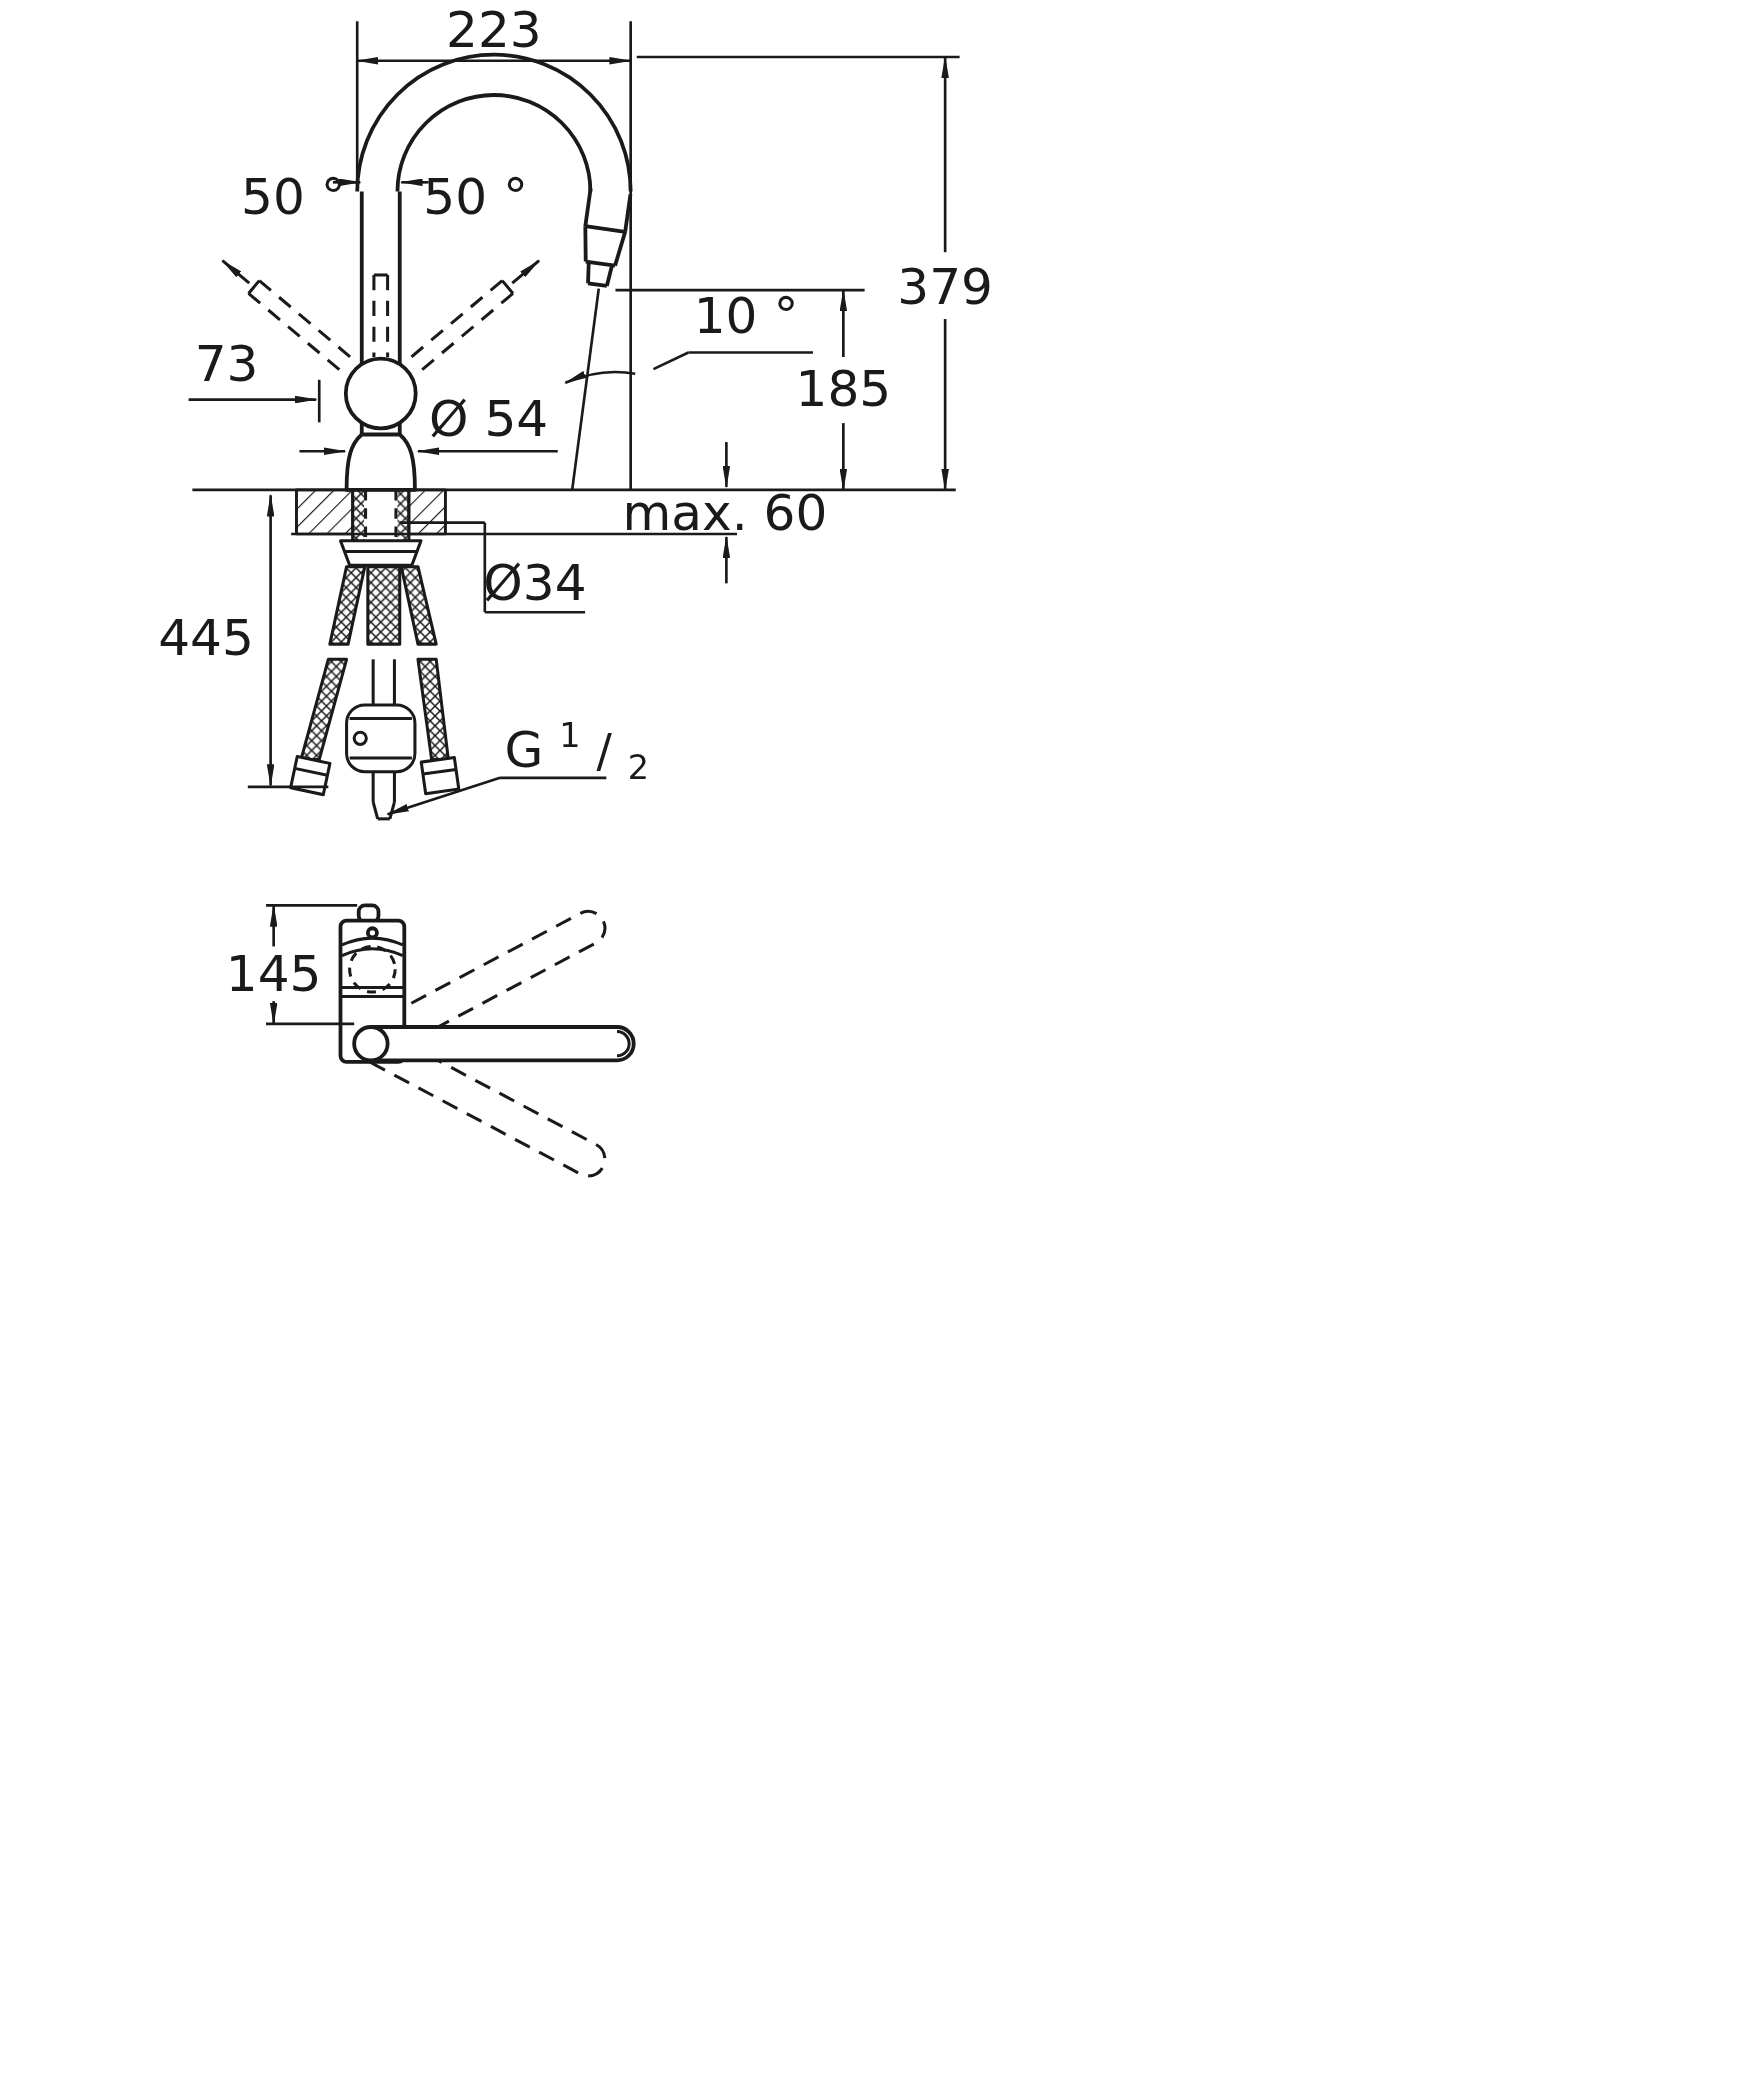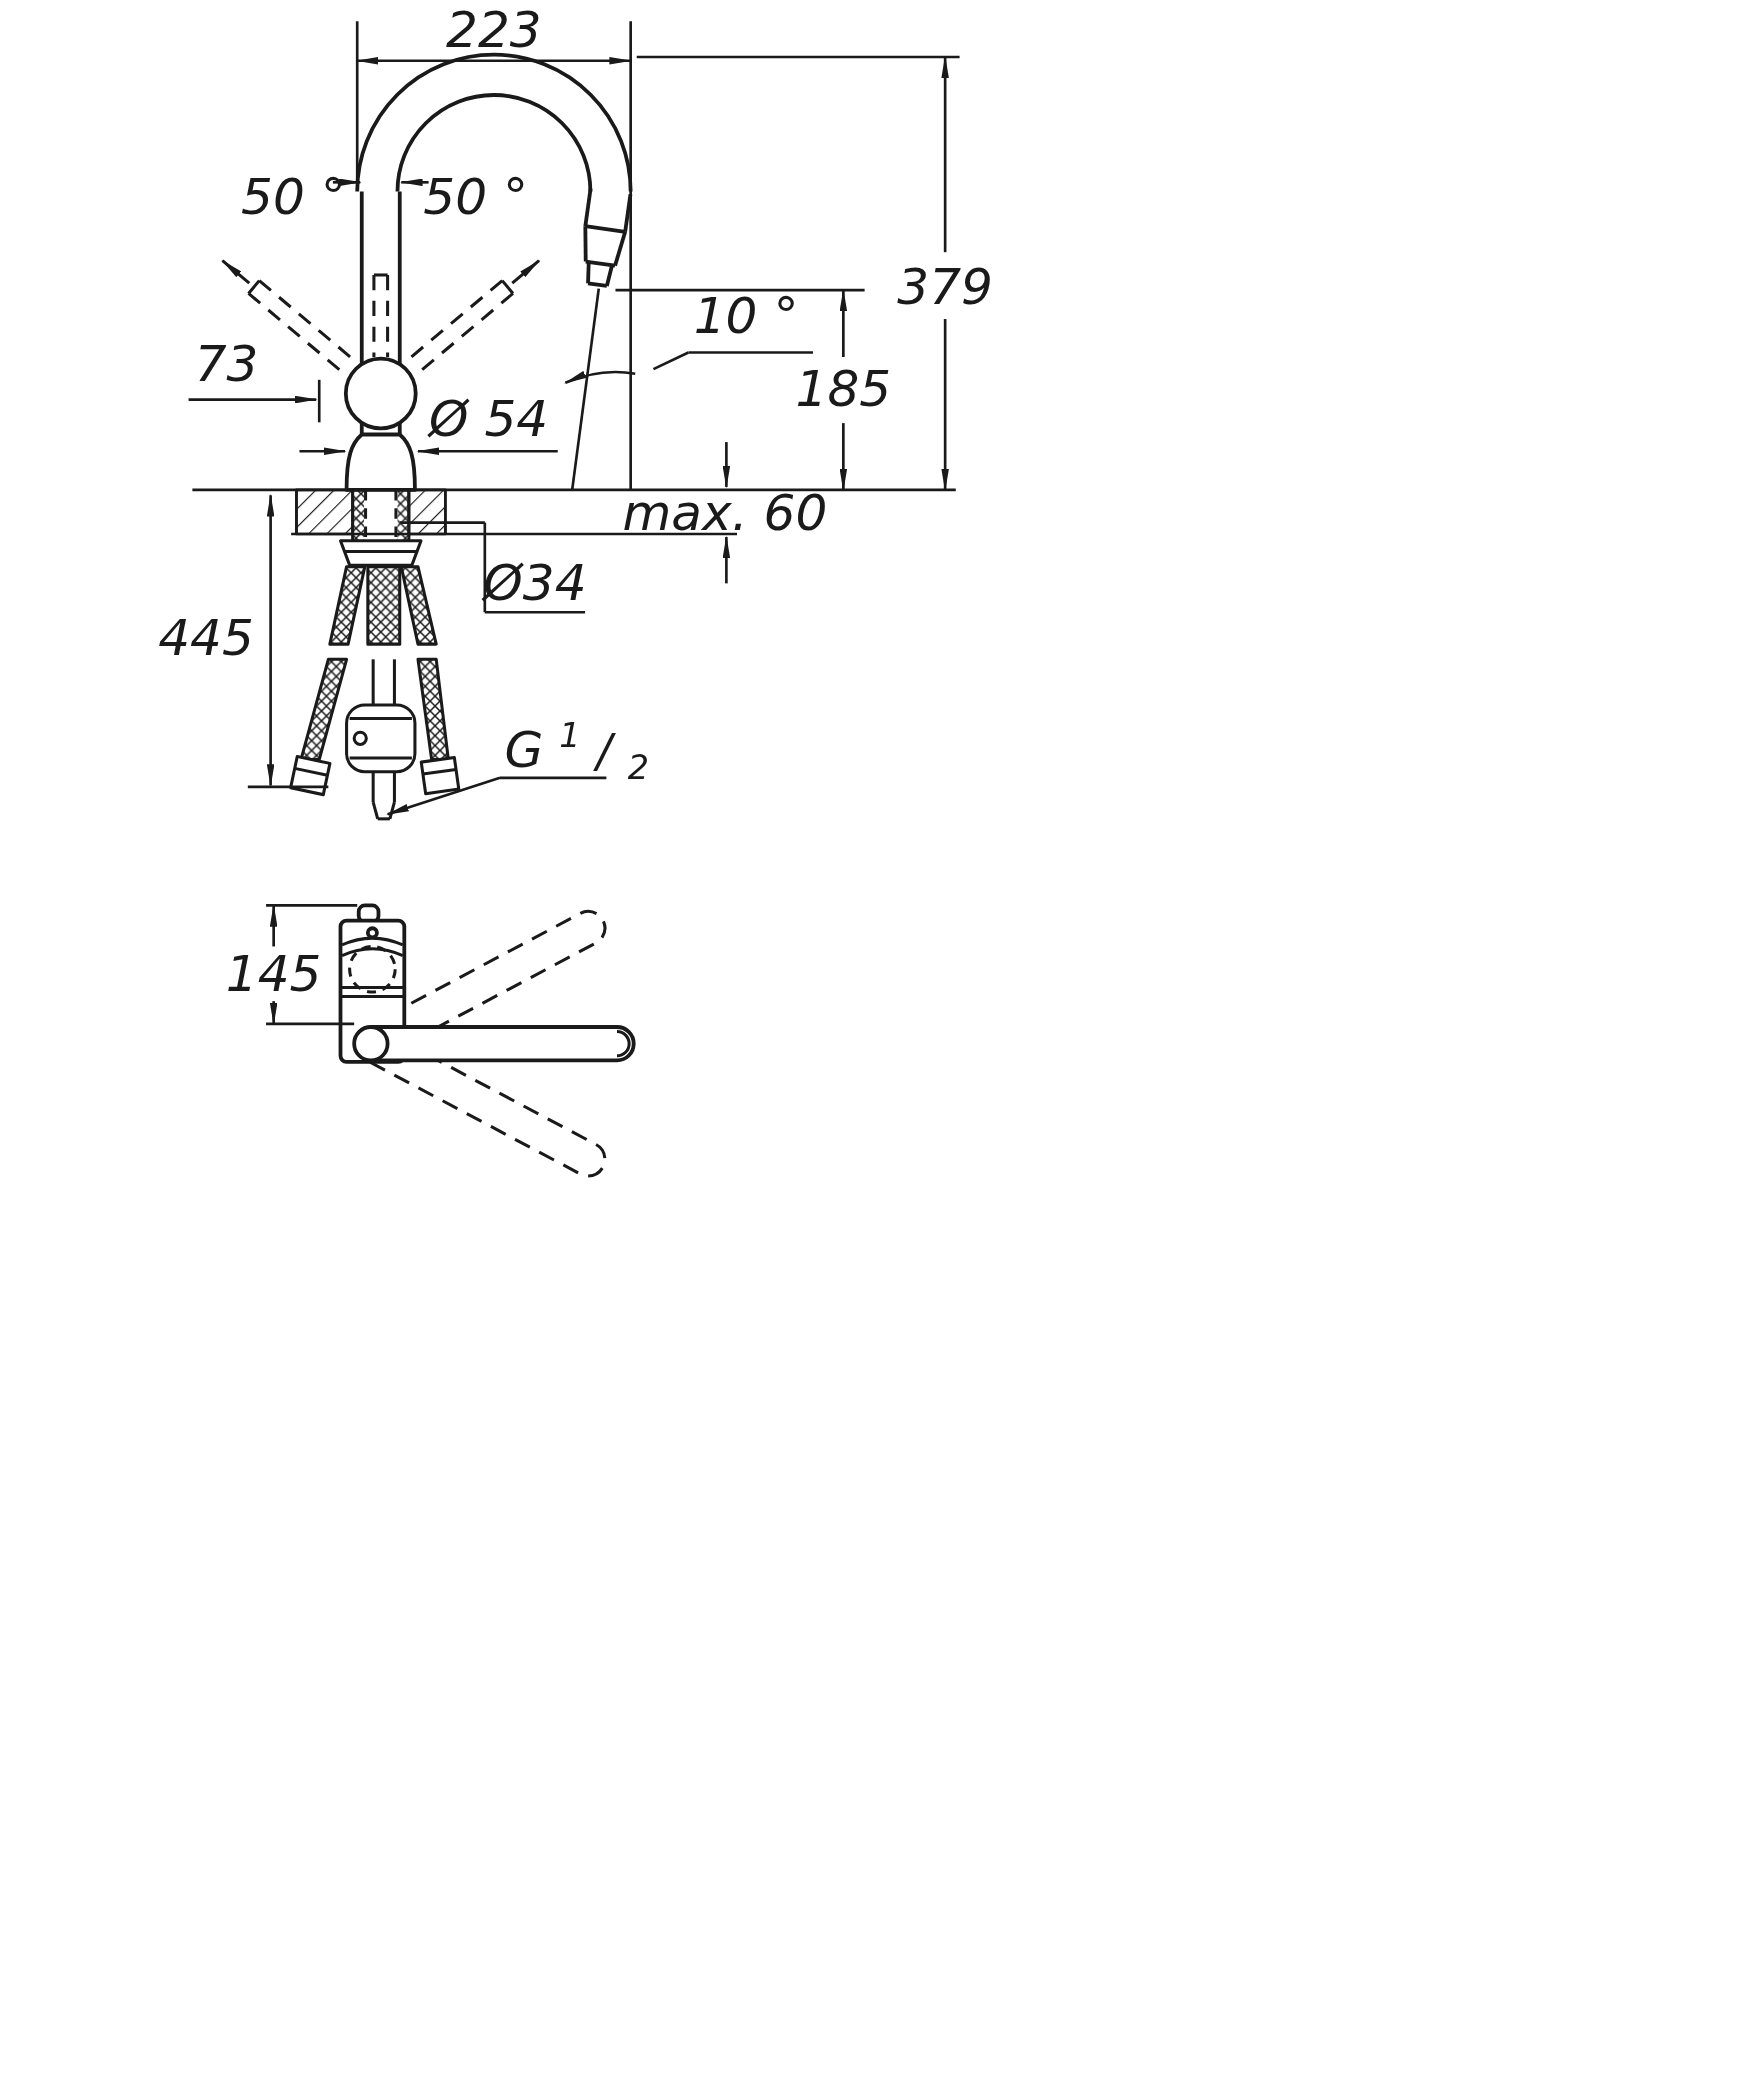--- a/index.html
+++ b/index.html
@@ -2,21 +2,20 @@
 <html style="font-size:13.3px"><head>
 <meta charset="utf-8">
 <style>
   html, body { margin: 0; padding: 0; background: #ffffff; }
   .stage {
     position: relative;
     width: 1749px;
     height: 1918px;
     background: #ffffff;
     font-family: "DejaVu Sans", "Liberation Sans", sans-serif;
-    font-style: italic;
   }
   .stage svg { position: absolute; inset: 0; width: 100%; height: 100%; }
   svg text {
     font-family: "DejaVu Sans", "Liberation Sans", sans-serif;
     font-size: 66px;
     fill: #1a1a1a;
     stroke: none;
   }
 </style>
 </head>

